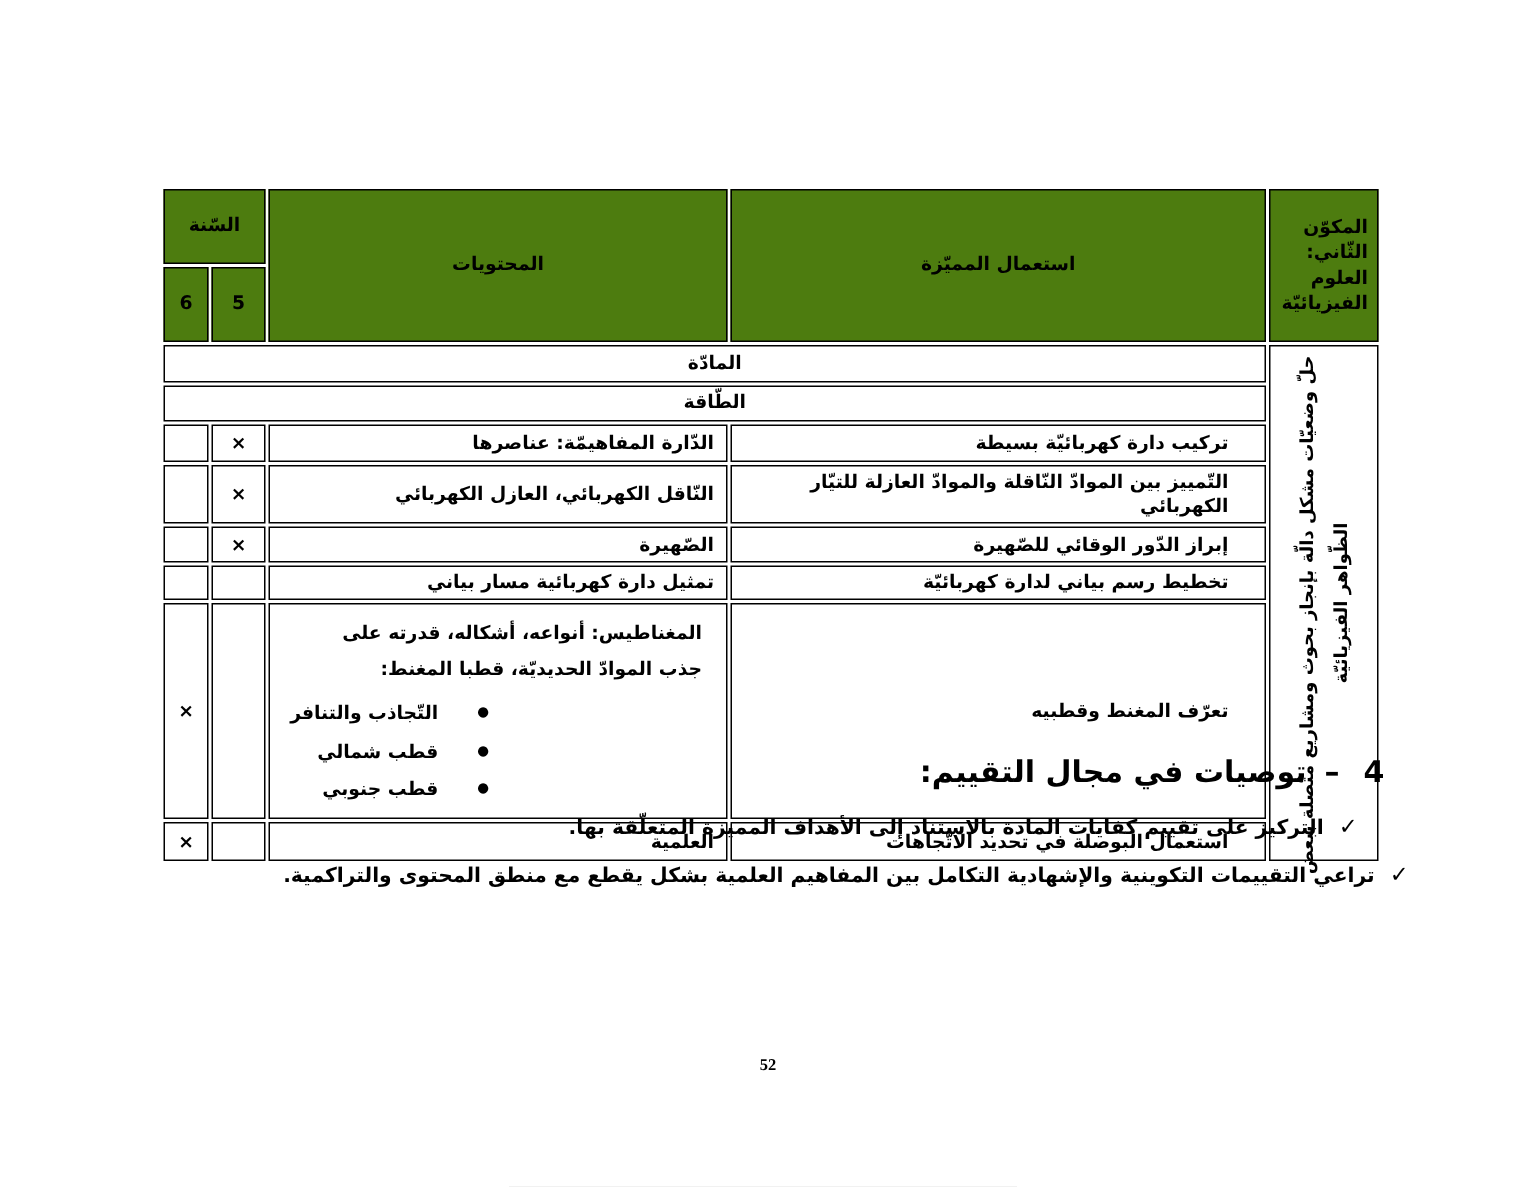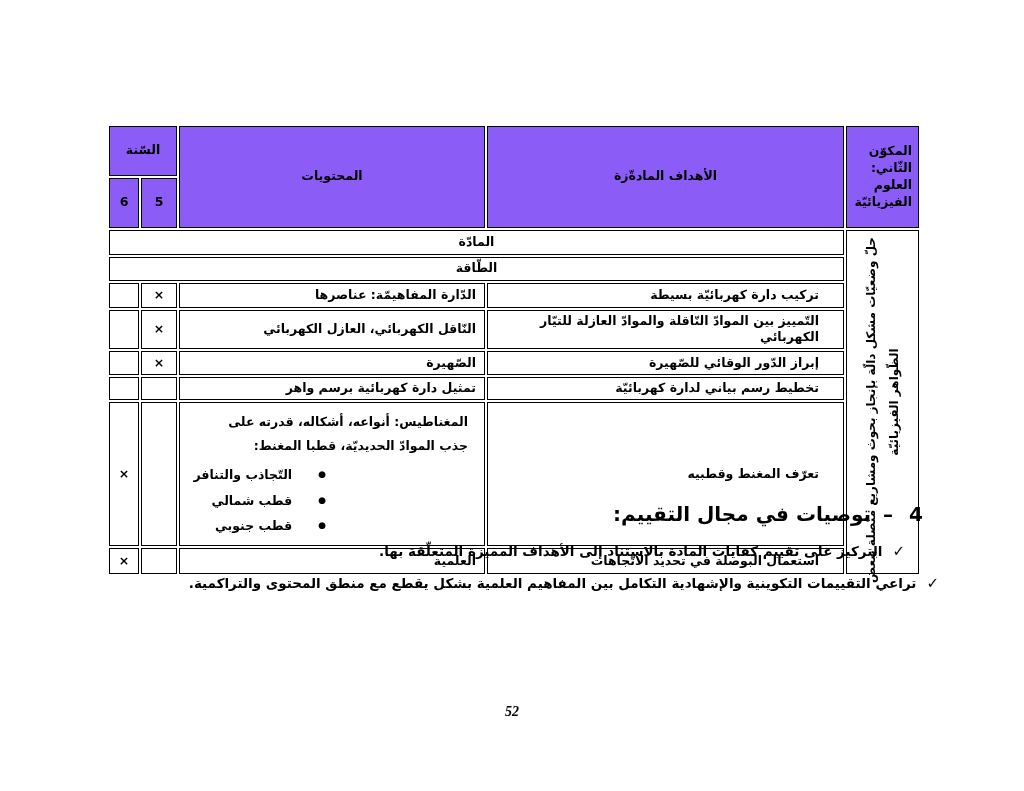--- a/index.html
+++ b/index.html
@@ -9,21 +9,21 @@
   }
   
   table.main{
     position:absolute;left:107px;top:124px;
     border-collapse:separate;border-spacing:2px;table-layout:fixed;direction:rtl;
   }
   table.main td{
     border:1.5px solid #000;vertical-align:middle;
     font-size:12.5px;font-weight:600;line-height:1.35;
   }
-  .blue{background:#8b5cf6;}
+  .blue{background:#4d7c0f;}
   .hd{font-weight:700;text-align:center;font-size:13px;}
   .comp-hd{font-weight:700;text-align:right;padding:16px 6px;font-size:12px;line-height:1.6;}
   .yr{text-align:center;font-weight:700;font-size:13px;}
   .sect{text-align:center;font-size:13px;margin-left:32px;}
   .obj{text-align:right;padding:2px 24px;}
   .cont{text-align:right;padding:2px 8px;}
   .mk{text-align:center;font-weight:700;font-size:13px;}
   .vert{position:relative;}
   .vrot{
     position:absolute;top:50%;left:50%;
@@ -40,21 +40,21 @@
   .recs{position:absolute;top:502px;right:85px;left:40px;direction:rtl;text-align:right;}
   .recs-title{font-size:20px;font-weight:700;margin:0 16px 16px 0;}
   .recs-title .num{margin-left:16px;}
   .recs-title .dash{margin-left:12px;}
   .rec-item{font-size:13.5px;font-weight:600;margin-bottom:14px;}
   .rec-item .check{margin-left:10px;font-size:15px;font-weight:400;}
   .indent1{margin-right:34px;}
   
   .page-num{
     position:absolute;top:704px;left:0;right:0;text-align:center;
-    font-family:"Liberation Serif","DejaVu Serif",serif;font-weight:700;font-size:14px;font-style:italic;
+    font-family:"Liberation Serif","DejaVu Serif",serif;font-weight:700;font-size:11px;
   }
 </style>
 </head>
 <body>
 
 <div class="page">
 
   <table class="main">
     <colgroup>
       <col style="width:73px">
@@ -63,21 +63,21 @@
       <col style="width:36px">
         <col style="width:30px">
     </colgroup>
 
     <tbody>
         <tr style="height:27px">
       <td rowspan="2" class="blue comp-hd">
         <div>المكوّن الثّاني:</div>
         <div>العلوم الفيزيائيّة</div>
       </td>
-      <td rowspan="2" class="blue hd">الأهداف المادةّزة</td>
+      <td rowspan="2" class="blue hd">استعمال المميّزة</td>
       <td rowspan="2" class="blue hd">المحتويات</td>
       <td colspan="2" class="blue hd">السّنة</td>
     </tr>
     <tr style="height:27px">
       <td class="blue yr">5</td>
       <td class="blue yr">6</td>
     </tr>
 
     <tr style="height:25px">
       <td rowspan="8" class="vert">
@@ -104,21 +104,21 @@
       <td class="mk"></td>
     </tr>
     <tr style="height:24px">
       <td class="obj">إبراز الدّور الوقائي للصّهيرة</td>
       <td class="cont">الصّهيرة</td>
       <td class="mk">×</td>
       <td class="mk"></td>
     </tr>
     <tr style="height:22px">
       <td class="obj">تخطيط رسم بياني لدارة كهربائيّة</td>
-      <td class="cont">تمثيل دارة كهربائية برسم واهر</td>
+      <td class="cont">تمثيل دارة كهربائية مسار بياني</td>
       <td class="mk"></td>
       <td class="mk"></td>
     </tr>
     <tr style="height:100px">
       <td class="obj">تعرّف المغنط وقطبيه</td>
       <td class="cont magnet-cell">
         <div class="magnet-intro">المغناطيس: أنواعه، أشكاله، قدرته على جذب الموادّ الحديديّة، قطبا المغنط:</div>
         <div class="bullet-line">
           <span class="bullet-dot">●</span><span>التّجاذب والتنافر</span>
         </div>

